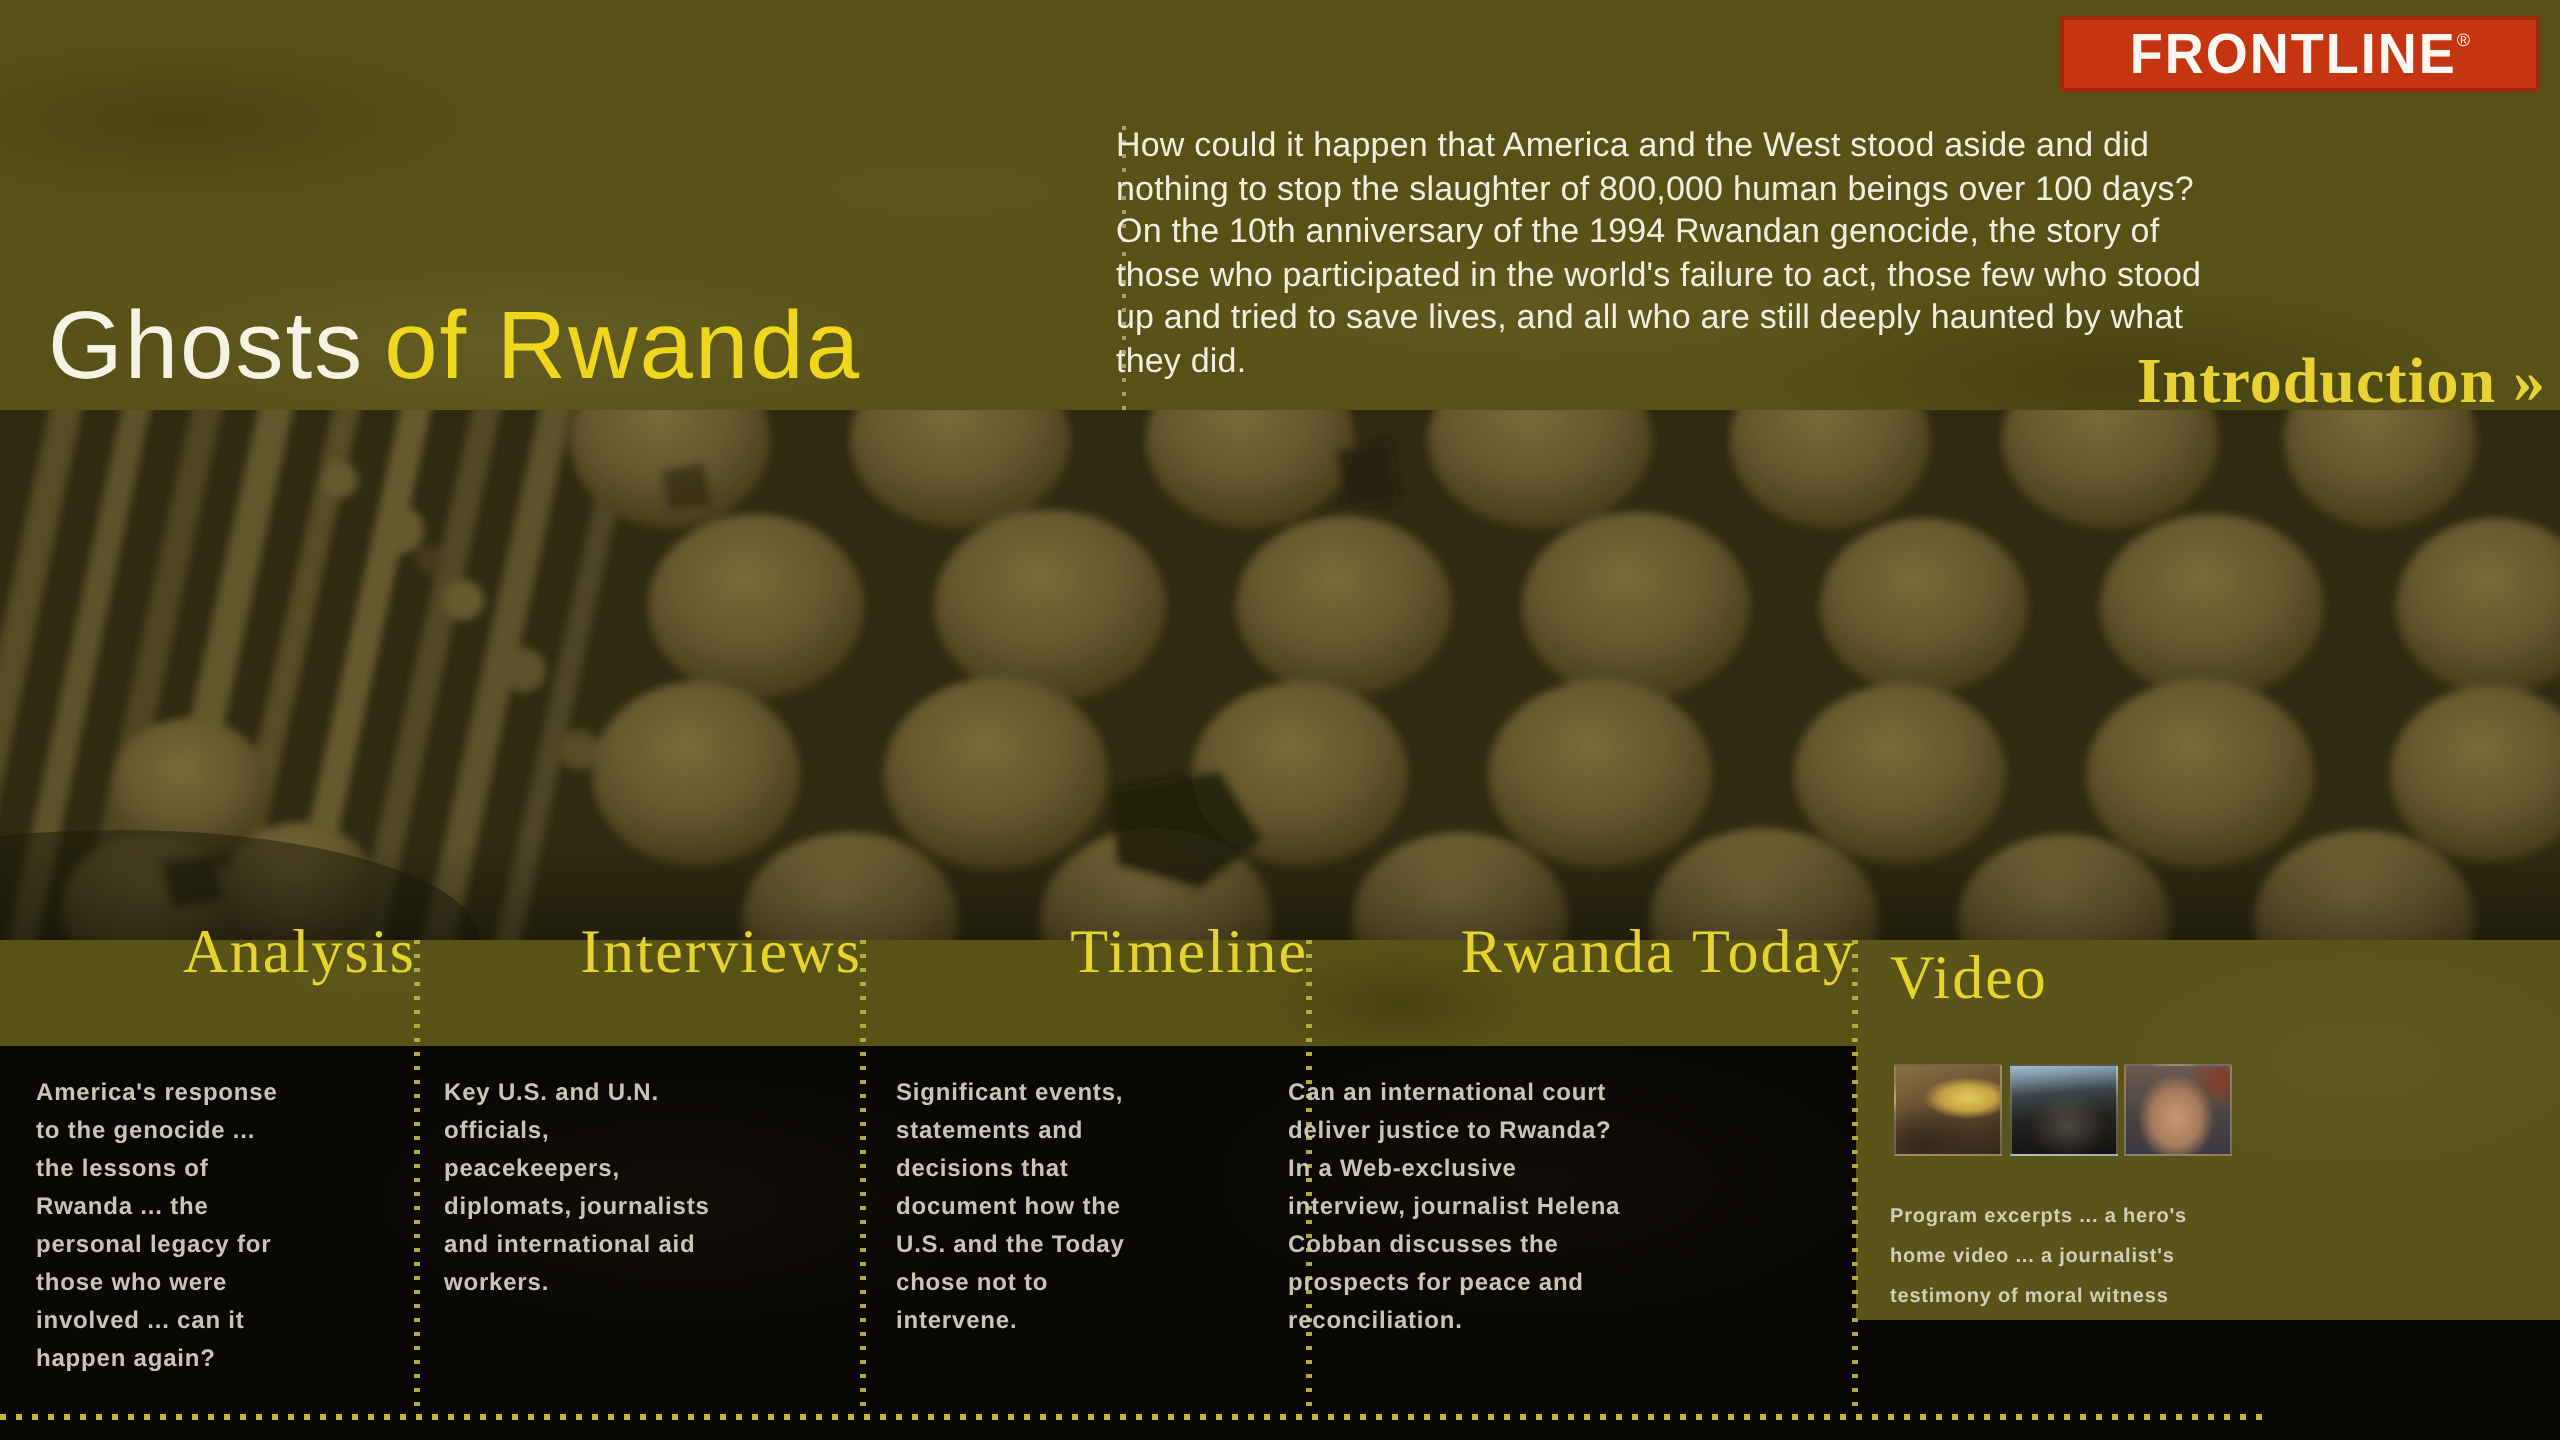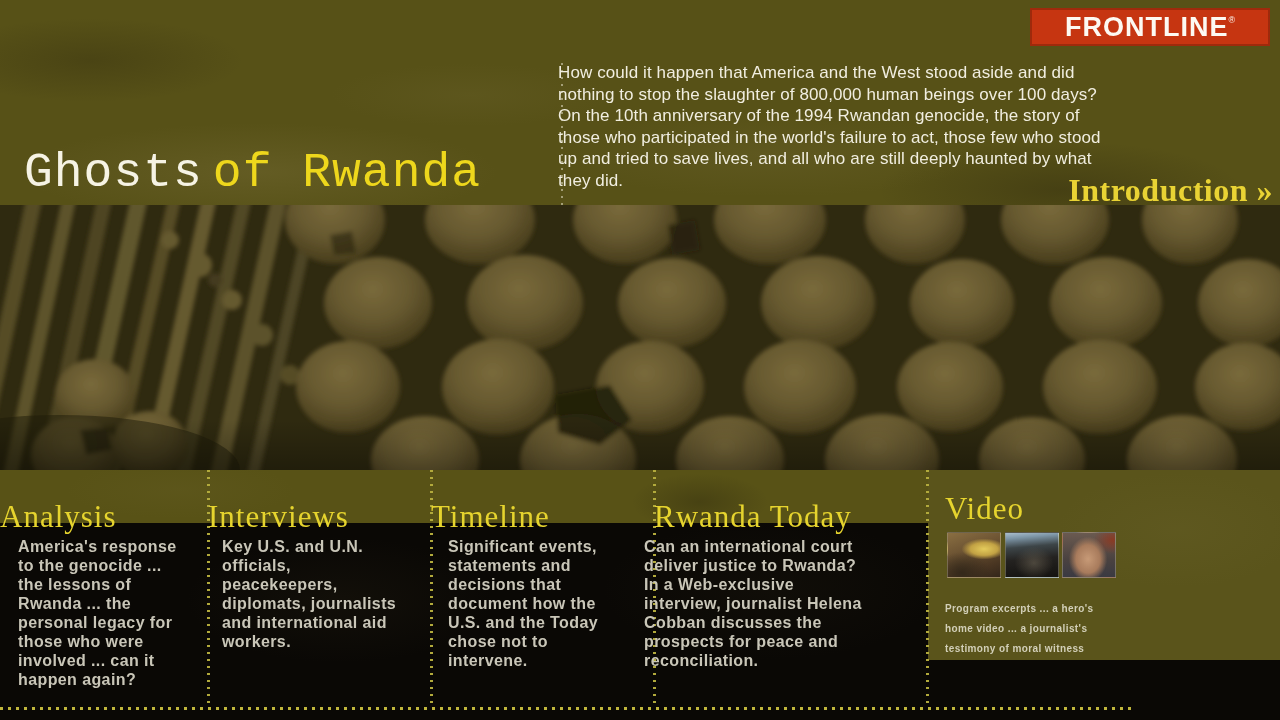--- a/index.html
+++ b/index.html
@@ -18,21 +18,21 @@
 
   .logo{position:absolute;left:1030px;top:8px;width:240px;height:38px;
     background:#c63511;border:2px solid #9e2a0c;box-sizing:border-box;
     display:flex;align-items:center;justify-content:center;cursor:pointer;}
   .logo .lg-txt{color:#fdf9f2;font-weight:bold;font-size:27px;letter-spacing:1px;
     font-family:"Liberation Sans",sans-serif;transform:scaleY(1.05);}
   .logo .reg{color:#fdf9f2;font-size:9px;vertical-align:top;line-height:10px;
     align-self:flex-start;margin-top:5px;}
 
   .title{position:absolute;left:24px;top:146px;margin:0;font-weight:normal;
-    font-family:Liberation Mono, monospace;font-size:48px;letter-spacing:1px;white-space:nowrap;}
+    font-family:Liberation Sans, sans-serif;font-size:48px;letter-spacing:1px;white-space:nowrap;}
   .title .t-white{color:#f6f3e4;}
   .title .t-yellow{color:#eed71c;margin-left:10px;}
 
   .hdr-dots{position:absolute;left:561px;top:63px;width:2px;height:142px;
     background:repeating-linear-gradient(180deg, rgba(205,200,170,.65) 0 2px, transparent 2px 7px);}
 
   .intro{position:absolute;left:558px;top:62px;width:692px;margin:0;
     color:#f1eee0;font-size:17px;line-height:21.5px;letter-spacing:.1px;
     white-space:pre-line;}
   .intro-link{position:absolute;right:7px;top:172px;
@@ -60,29 +60,29 @@
     background:
       radial-gradient(170px 80px at 250px 60px, rgba(120,112,58,.14), transparent 72%),
       #5a541b;}
 
   .vsep{position:absolute;top:470px;width:3px;height:238px;
     background:repeating-linear-gradient(180deg, #b2aa3c 0 2px, transparent 2px 7px);}
   .vsep.s1{left:207px;} .vsep.s2{left:430px;} .vsep.s3{left:653px;} .vsep.s4{left:926px;}
   .hsep{position:absolute;left:0;top:707px;width:1132px;height:3px;
     background:repeating-linear-gradient(90deg, #c0b63c 0 3px, transparent 3px 8px);}
 
-  .col-hdr{position:absolute;top:499px;margin:0;text-align:left;cursor:pointer;
+  .col-hdr{position:absolute;top:458px;margin:0;text-align:right;cursor:pointer;
     font-family:"Liberation Serif",serif;font-weight:normal;font-size:31px;
     color:#e6d42e;letter-spacing:1px;white-space:nowrap;}
   .hdr-1{left:0;width:208px;} .hdr-2{left:208px;width:223px;}
   .hdr-3{left:431px;width:223px;} .hdr-4{left:654px;width:274px;}
-  .hdr-5{left:945px;top:491px;text-align:right;}
+  .hdr-5{left:945px;top:471px;text-align:right;}
 
   .col-desc{position:absolute;top:537px;margin:0;
-    font-weight:bold;font-size:16px;line-height:19px;letter-spacing:.4px;
+    font-weight:bold;font-size:12px;line-height:19px;letter-spacing:.4px;
     color:#c9c6b8;white-space:pre-line;}
   .desc-1{left:18px;width:190px;} .desc-2{left:222px;width:205px;}
   .desc-3{left:448px;width:190px;} .desc-4{left:644px;width:252px;}
   .desc-5{left:945px;top:599px;width:320px;font-size:10px;line-height:20px;color:#d2cfb8;}
 
   .thumb{position:absolute;top:532px;width:54px;height:46px;cursor:pointer;
     border:1px solid rgba(215,210,175,.35);box-sizing:border-box;}
   .thumb.t1{left:947px;
     background:
       radial-gradient(30px 14px at 36px 16px, #e4cb5c 0%, #c2a244 45%, transparent 75%),

